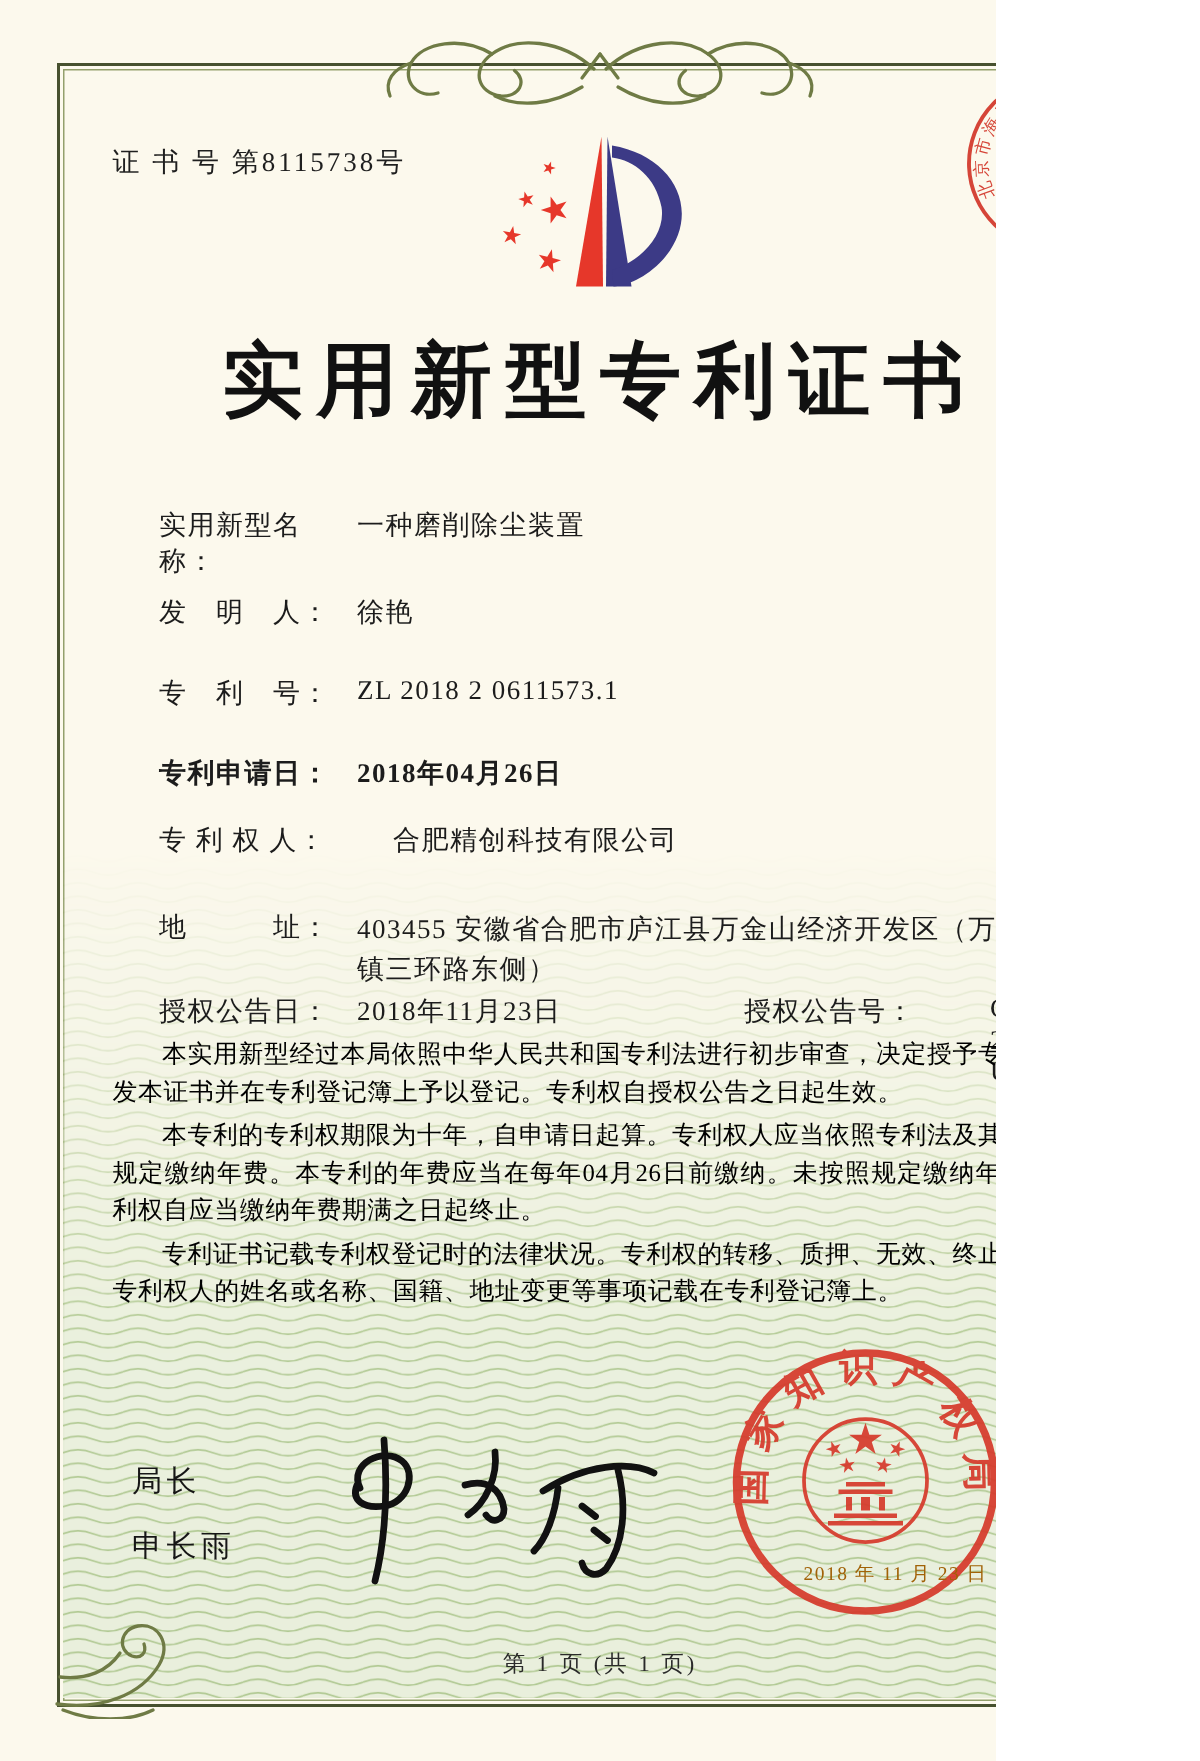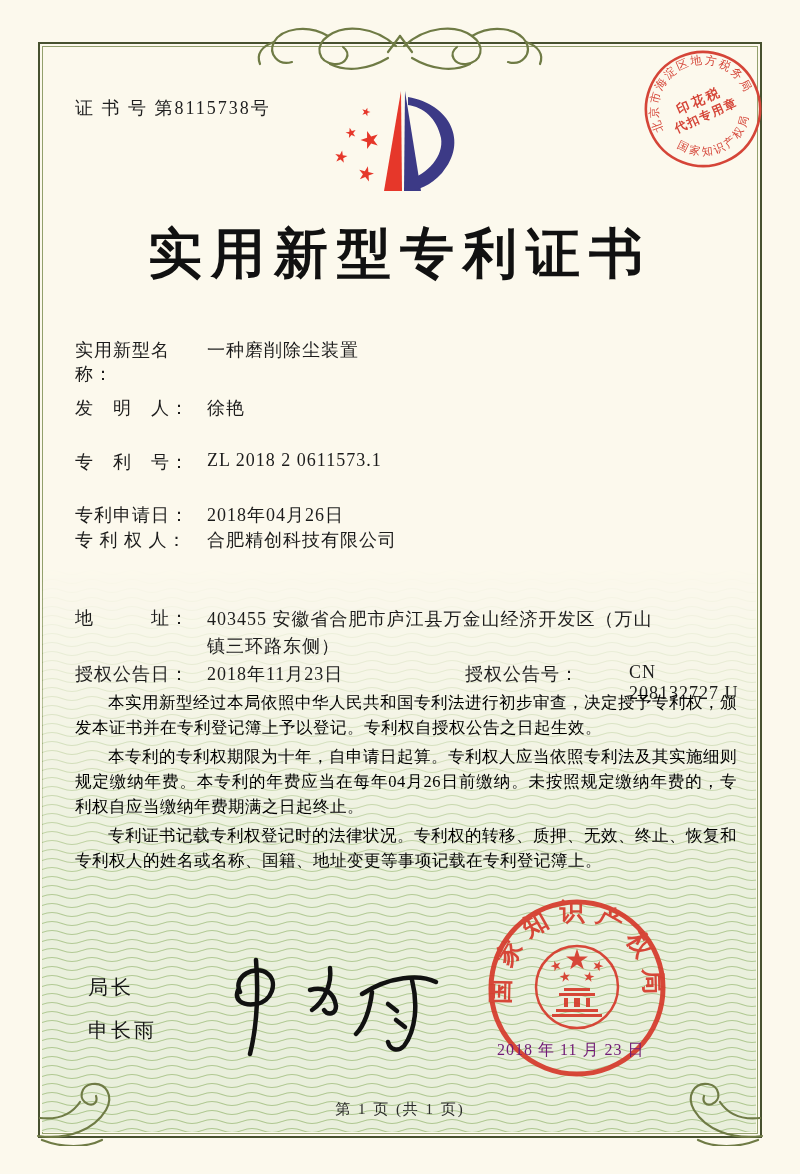--- a/index.html
+++ b/index.html
@@ -1,17 +1,17 @@
 <!DOCTYPE html>
 <html><head>
 <meta charset="utf-8">
 <style>
   html,body{margin:0;padding:0;}
   .page{
-    position:relative; width:800px; height:1174px; overflow:hidden;
+    position:relative; width:664px; height:1174px; overflow:hidden;
     background:#fcf9ed;
     font-family:"Liberation Serif","DejaVu Serif",serif;
     color:#222;
   }
   
   .frame{
     position:absolute; left:38px; top:42px; width:720px; height:1092px;
     border:2px solid #47512f;
   }
   .frame::after{
@@ -24,38 +24,38 @@
     mask-image:linear-gradient(to bottom,rgba(0,0,0,0) 0%,rgba(0,0,0,0) 48%,rgba(0,0,0,.55) 66%,rgba(0,0,0,.95) 78%,#000 100%);
     pointer-events:none;
   }
   .abs{position:absolute;}
   .cert-no{left:75px; top:96px; font-size:18px; letter-spacing:2px; color:#1f1f1f;}
   .title{
     left:0; top:218px; width:800px; text-align:center;
     font-size:54px; font-weight:700; letter-spacing:9px; color:#111;
   }
   .frow{position:absolute; left:75px; display:flex; font-size:18px; color:#1c1c1c;}
-  .frow .lab{flex:none; width:132px; letter-spacing:1px;}
+  .frow .lab{flex:none; width:132px; letter-spacing:1px;margin-left:31px;}
   .frow .val{letter-spacing:1px;}
   .row-name{top:338px;} .row-inv{top:396px;} .row-pno{top:450px;}
-  .row-fil{top:503px;} .row-own{top:528px;}
+  .row-fil{top:503px;font-weight:bold;} .row-own{top:548px;gap:24px;}
   .row-addr{top:606px;} .row-addr .val{width:452px; line-height:27px;}
   .row-grant{top:662px; width:665px;}
   .grant-no{position:absolute; left:390px; top:0; display:flex;gap:28px;}
   .grant-no .lab{flex:none; letter-spacing:1px; margin-right:4px;}
   .body-text{
     left:75px; top:690px; width:662px; font-size:16.5px; line-height:25px;
     text-align:justify; color:#000000;
   }
   .body-text p{margin:0 0 4px 0; text-indent:2em; letter-spacing:0.5px;}
   .signer{left:88px; top:974px; font-size:20px; letter-spacing:3px; color:#161616;}
   .signer div{margin-bottom:16px;}
   .seal-date{
-    left:497px; top:1040px; width:200px; font-size:16px; letter-spacing:1px;
-    color:#701a75; z-index:6; text-align:left;
+    left:497px; top:1040px; width:200px; font-size:13px; letter-spacing:1px;
+    color:#a16207; z-index:6; text-align:center;
   }
   .footer{
     left:0; top:1100px; width:800px; text-align:center;
     font-size:15px; letter-spacing:2px; color:#2a2a2a;
   }
   svg{display:block;}
   .seal-svg{left:474px; top:888px; z-index:5;}
   .tax-svg{left:628px; top:34px;}
   .logo-svg{left:328px; top:84px;}
   .sig-svg{left:212px; top:950px;}

